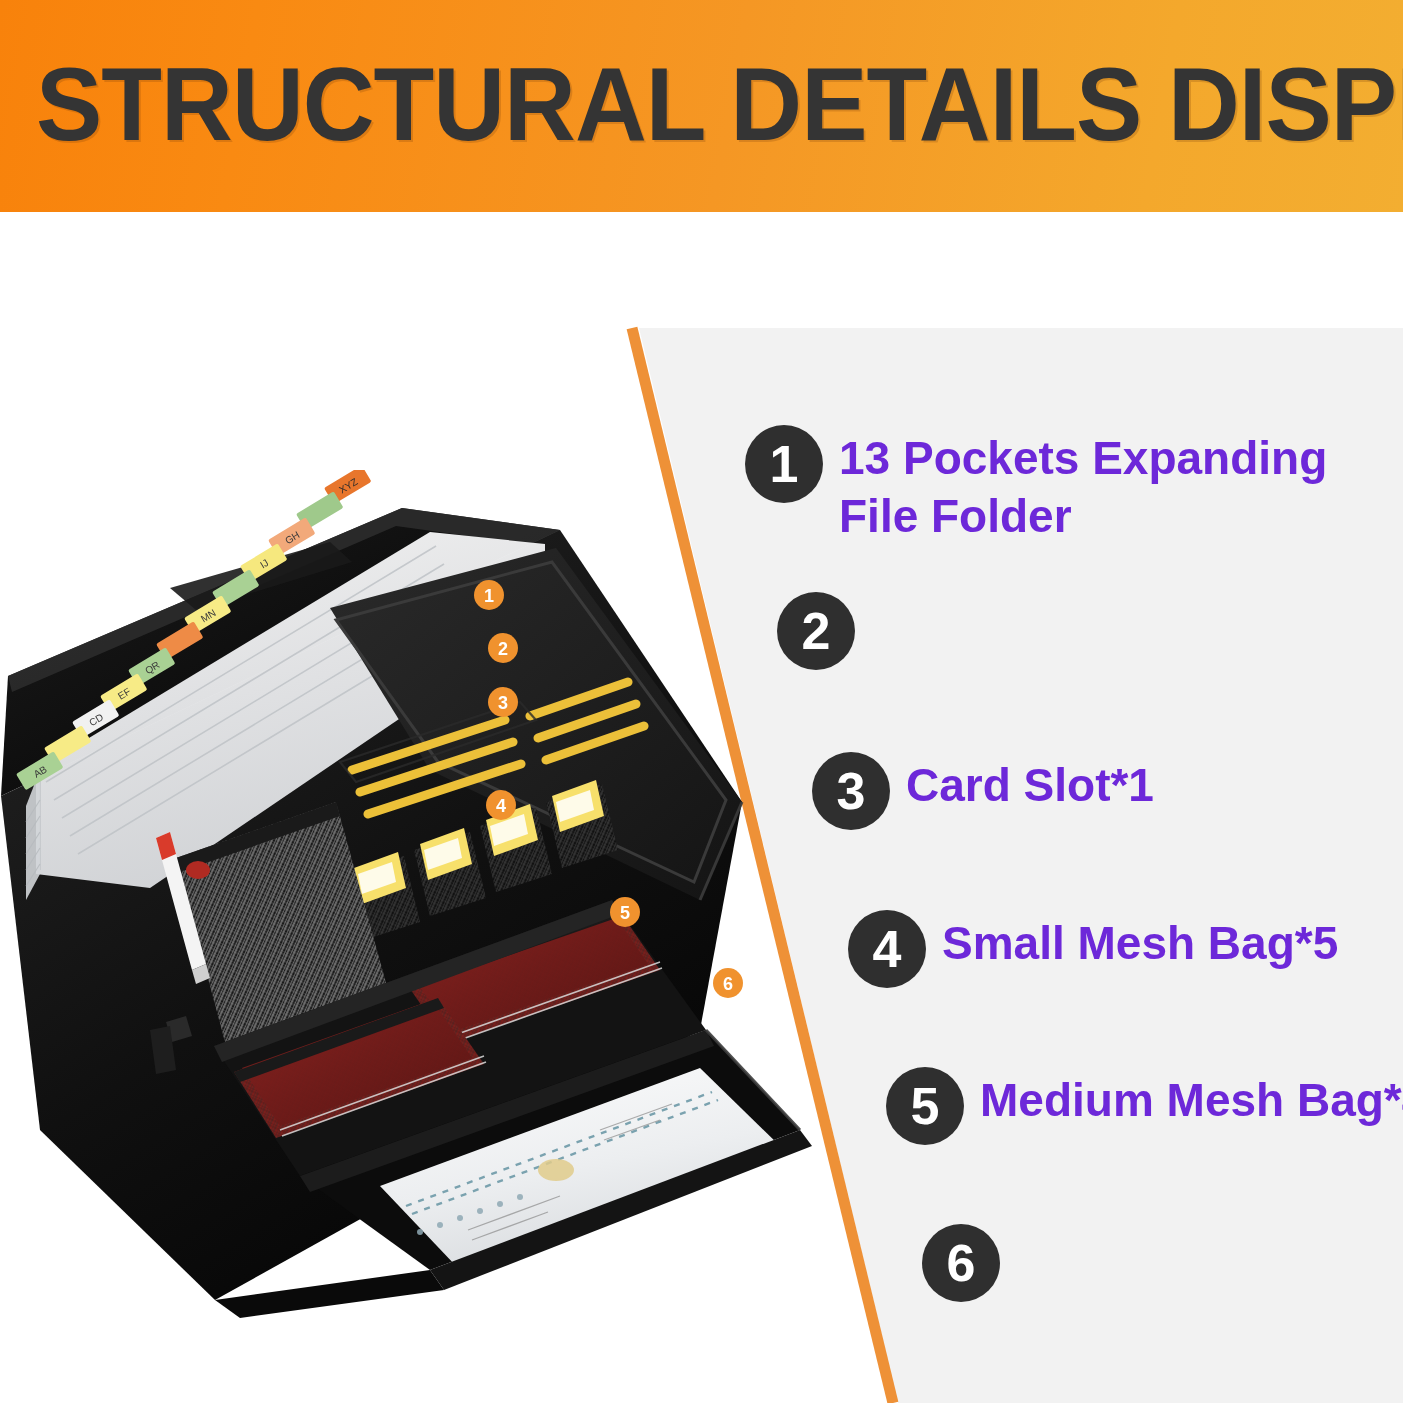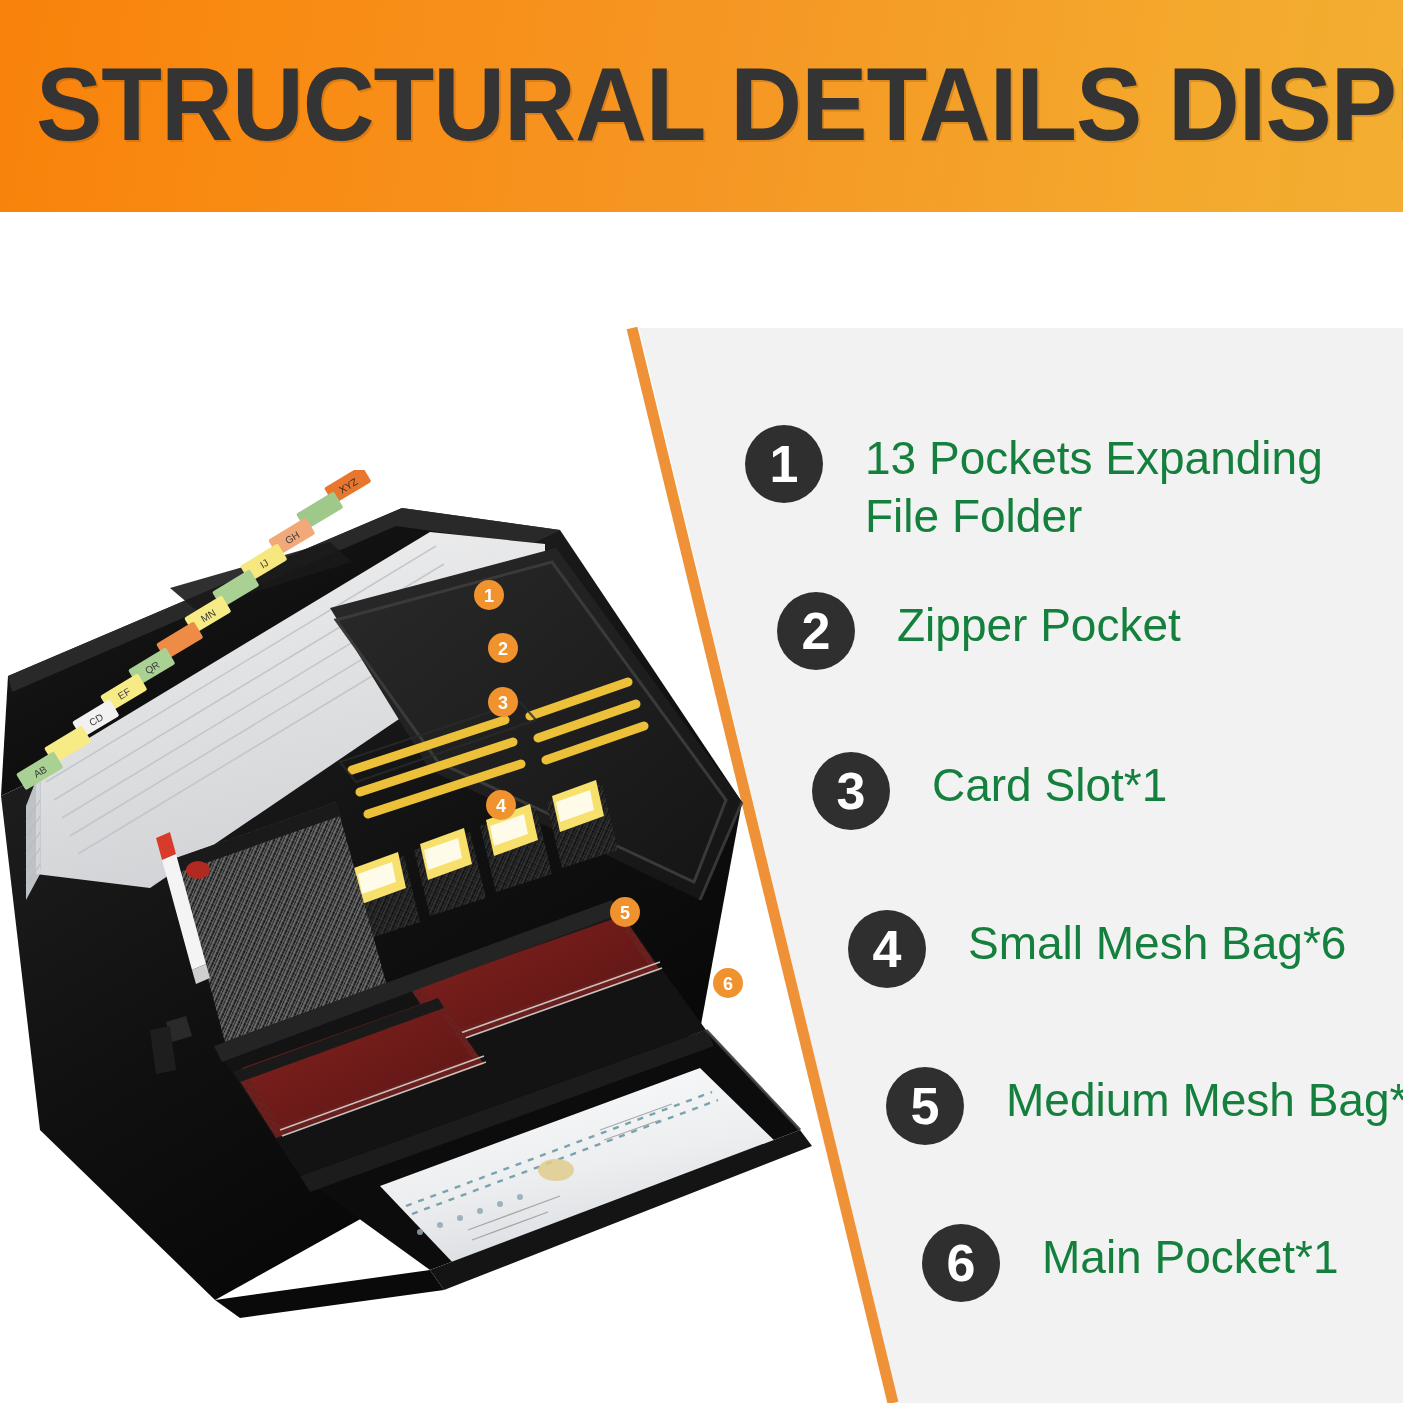--- a/index.html
+++ b/index.html
@@ -82,25 +82,25 @@
     border-radius: 50%;
     background: #2F2F2F;
     color: #FFFFFF;
     font-size: 52px;
     line-height: 78px;
     font-weight: bold;
     text-align: center;
     letter-spacing: 0;
   }
   .feature-label {
-    margin-left: 42px;
+    margin-left: 16px;
     font-size: 46px;
     line-height: 58px;
-    color: #15803d;
-    font-weight: normal;
+    color: #6d28d9;
+    font-weight: bold;
     white-space: pre;
     padding-top: 4px;
   }
 
   #feature-1 { left: 745px; top: 425px; }
   #feature-2 { left: 777px; top: 592px; }
   #feature-3 { left: 812px; top: 752px; }
   #feature-4 { left: 848px; top: 910px; }
   #feature-5 { left: 886px; top: 1067px; }
   #feature-6 { left: 922px; top: 1224px; }
@@ -393,36 +393,34 @@
   </div>
 
   <div class="feature-item" id="feature-1">
     <div class="feature-badge">1</div>
     <div class="feature-label">13 Pockets Expanding
 File Folder</div>
   </div>
 
   <div class="feature-item" id="feature-2">
     <div class="feature-badge">2</div>
-    <div class="feature-label">Zipper Pocket</div>
   </div>
 
   <div class="feature-item" id="feature-3">
     <div class="feature-badge">3</div>
     <div class="feature-label">Card Slot*1</div>
   </div>
 
   <div class="feature-item" id="feature-4">
     <div class="feature-badge">4</div>
-    <div class="feature-label">Small Mesh Bag*6</div>
+    <div class="feature-label">Small Mesh Bag*5</div>
   </div>
 
   <div class="feature-item" id="feature-5">
     <div class="feature-badge">5</div>
     <div class="feature-label">Medium Mesh Bag*4</div>
   </div>
 
   <div class="feature-item" id="feature-6">
     <div class="feature-badge">6</div>
-    <div class="feature-label">Main Pocket*1</div>
   </div>
 
 </div>
 
 </body></html>

